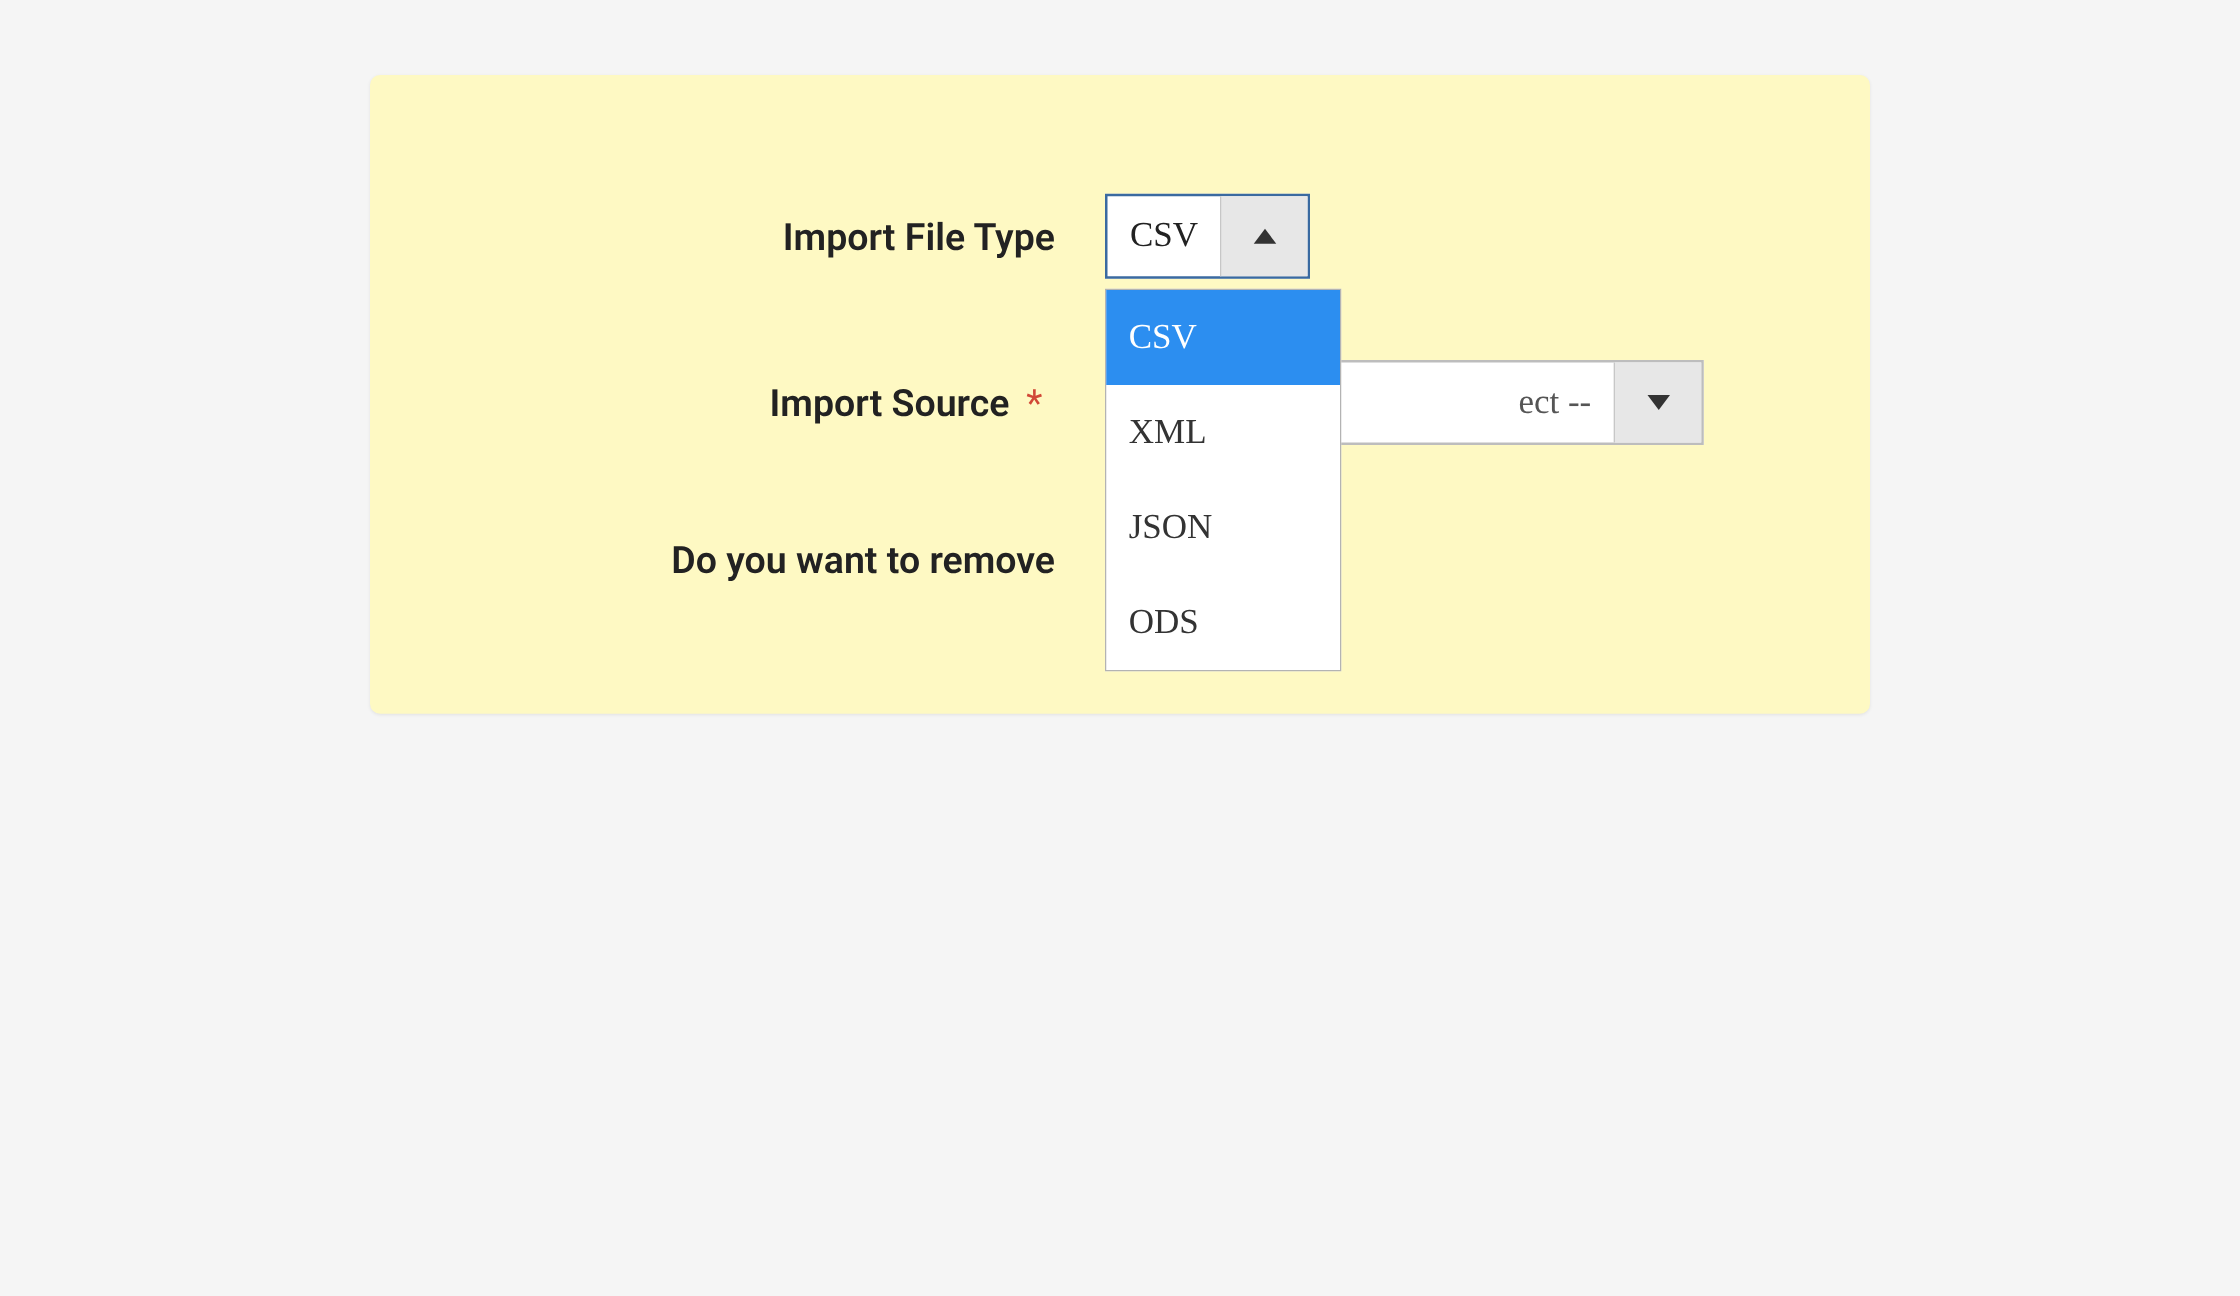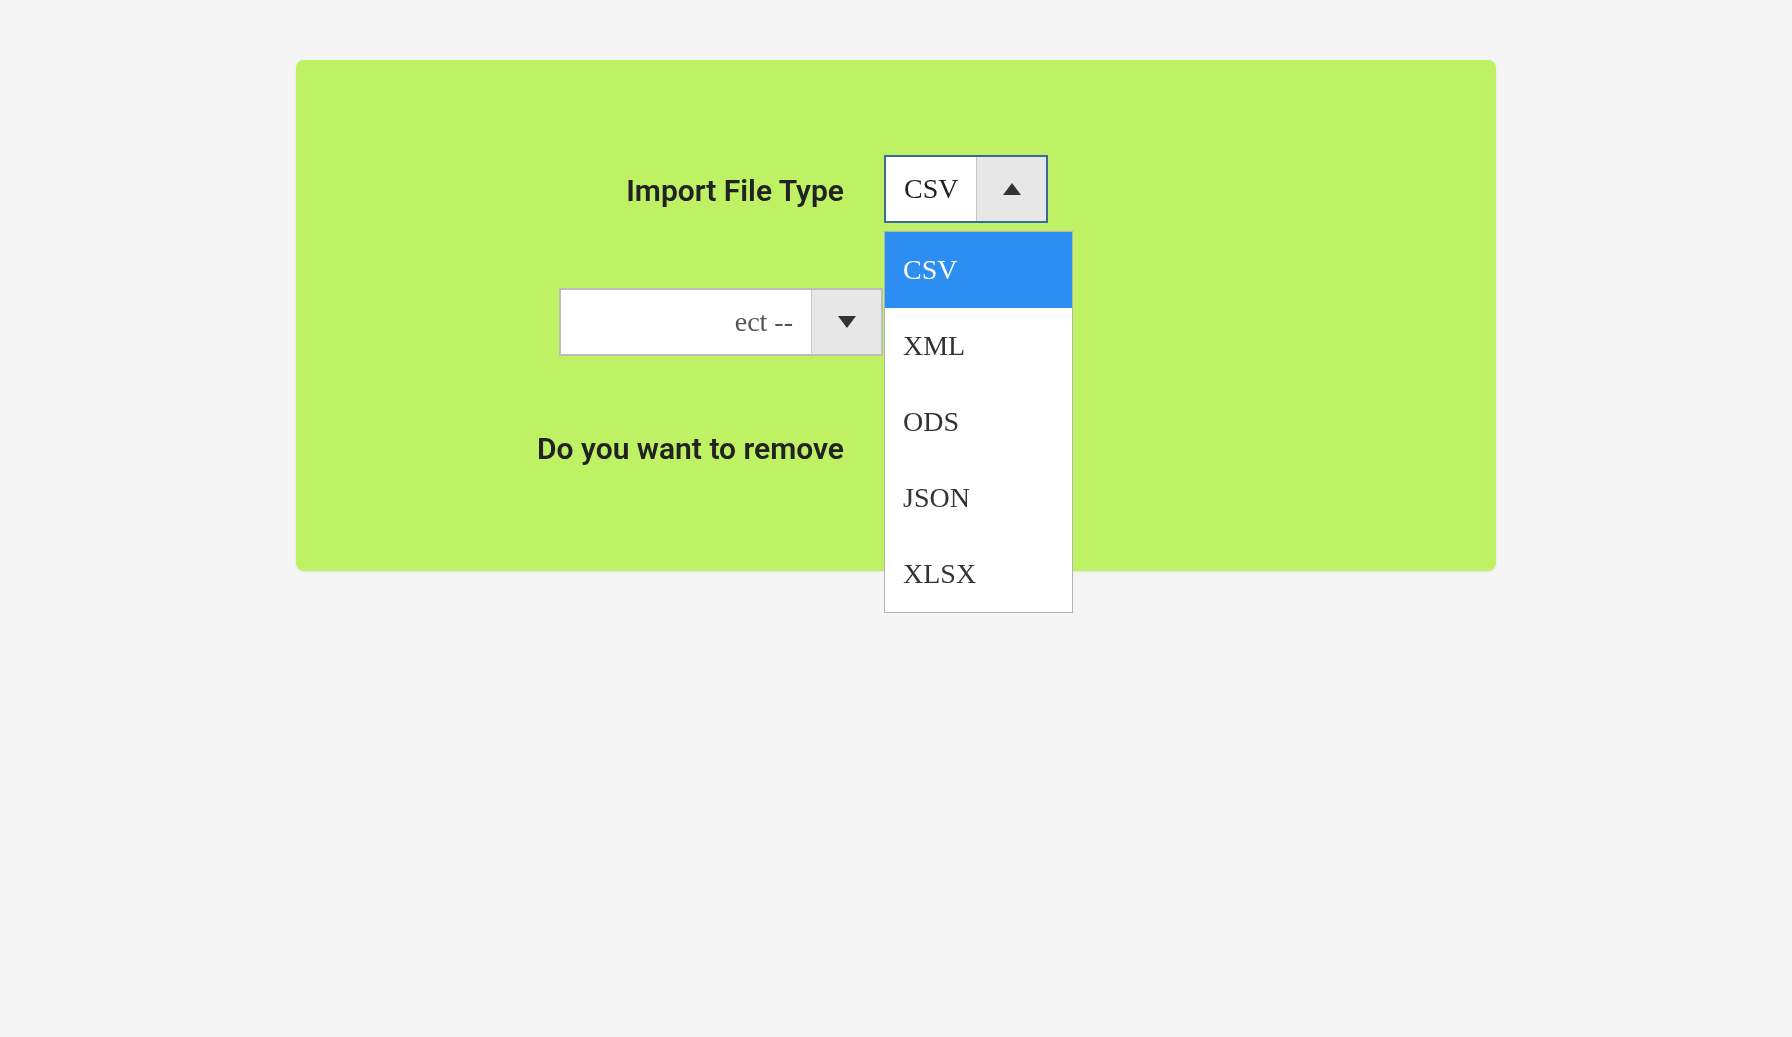--- a/index.html
+++ b/index.html
@@ -10,21 +10,21 @@
 
     body {
       font-family: -apple-system, BlinkMacSystemFont, "Segoe UI", Roboto, "Helvetica Neue", Arial, sans-serif;
       background: #f5f5f5;
       width: 1792px;
       height: 1037px;
       padding: 60px;
     }
 
     .panel {
-      background: #bef264;
+      background: #fef9c3;
       border-radius: 8px;
       box-shadow: 0 1px 3px rgba(0,0,0,0.08);
       width: 100%;
       max-width: 1200px;
       margin: 0 auto;
       padding: 95px 80px 70px 80px;
       position: relative;
     }
 
     .form-row {
@@ -178,28 +178,31 @@
       <div class="select-box blue-border">
         <div class="select-display">CSV</div>
         <div class="select-toggle">
           <div class="triangle-up"></div>
         </div>
       </div>
 
       <div class="dropdown-options">
         <div class="dropdown-option selected">CSV</div>
         <div class="dropdown-option">XML</div>
+        <div class="dropdown-option">JSON</div>
         <div class="dropdown-option">ODS</div>
-        <div class="dropdown-option">JSON</div>
-        <div class="dropdown-option">XLSX</div>
       </div>
     </div>
   </div>
 
   <div class="form-row">
+    <div class="form-label">
+      <span>Import Source</span>
+      <span class="required-asterisk">*</span>
+    </div>
     <div class="form-control-wrap">
       <div class="select-box source" style="margin-left:155px;">
         <div class="select-display" style="justify-content:flex-end;">
             <span>ect --</span>
           </div>
         <div class="select-toggle">
           <div class="triangle-down"></div>
         </div>
       </div>
     </div>

